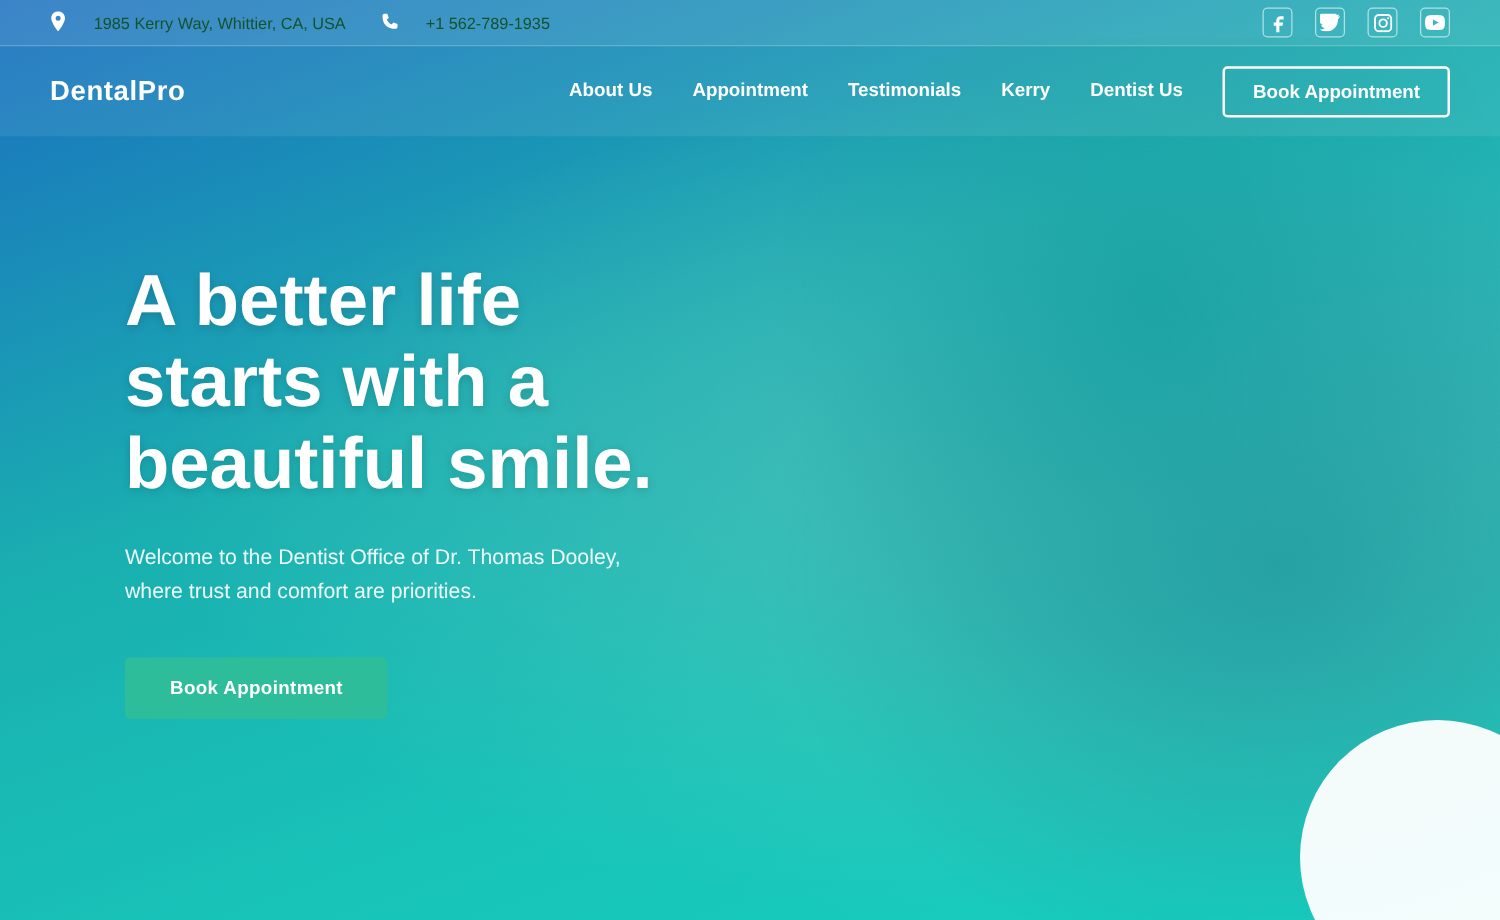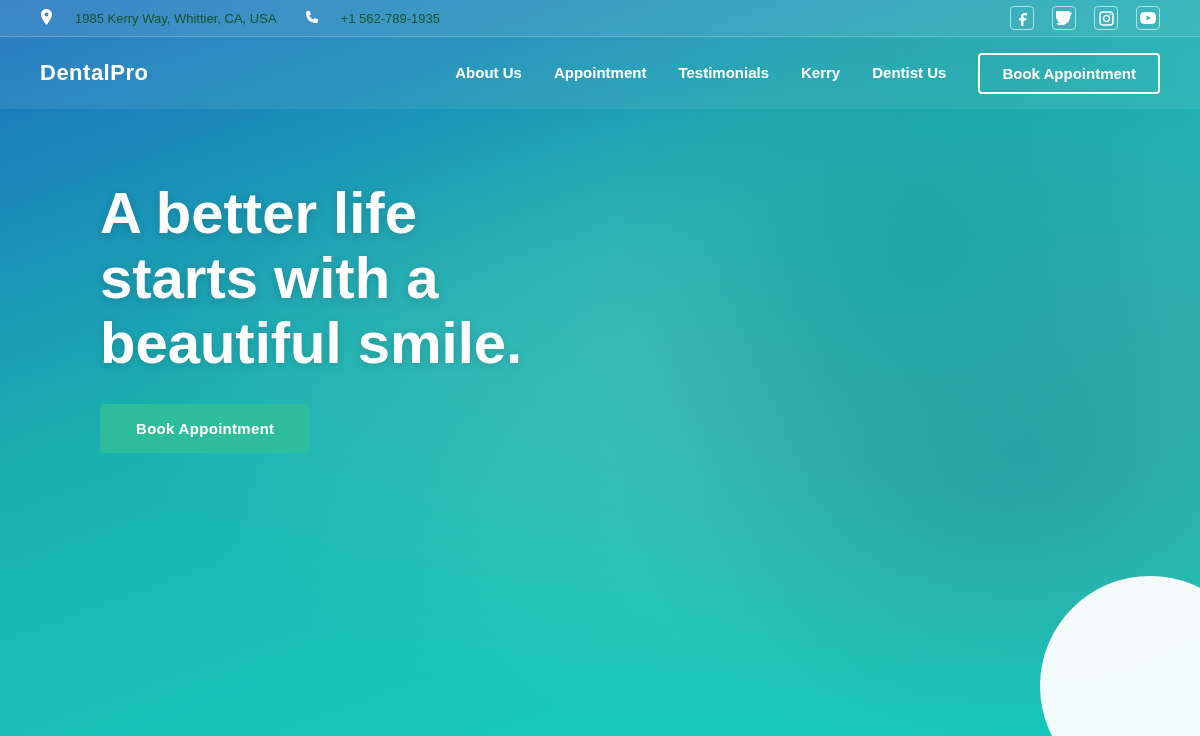--- a/index.html
+++ b/index.html
@@ -136,21 +136,21 @@
       font-weight: 600;
       cursor: pointer;
       background: transparent;
       white-space: nowrap;
     }
 
     
     .hero-content {
       position: relative;
       z-index: 5;
-      padding: 72px 0 0 100px;
+      padding: 100px 0 0 100px;
       max-width: 580px;
     }
 
     .hero-title {
       color: white;
       font-size: 58px;
       font-weight: 800;
       line-height: 1.12;
       margin-bottom: 28px;
       text-shadow: 0 2px 8px rgba(0,0,0,0.15);
@@ -235,16 +235,17 @@
     <li><a class="nav-link">Appointment</a></li>
     <li><a class="nav-link">Testimonials</a></li>
     <li><a class="nav-link">Kerry</a></li>
     <li><a class="nav-link">Dentist Us</a></li>
     <li><button class="nav-cta">Book Appointment</button></li>
   </ul>
 </nav>
 
 <div class="hero-content">
   <h1 class="hero-title">A better life starts with a beautiful smile.</h1>
+  <p class="hero-subtitle">Welcome to the Dentist Office of Dr. Thomas Dooley, where trust and comfort are priorities.</p>
   <button class="hero-cta">Book Appointment</button>
 </div>
 
 <div class="white-blob"></div>
 
 </body></html>

